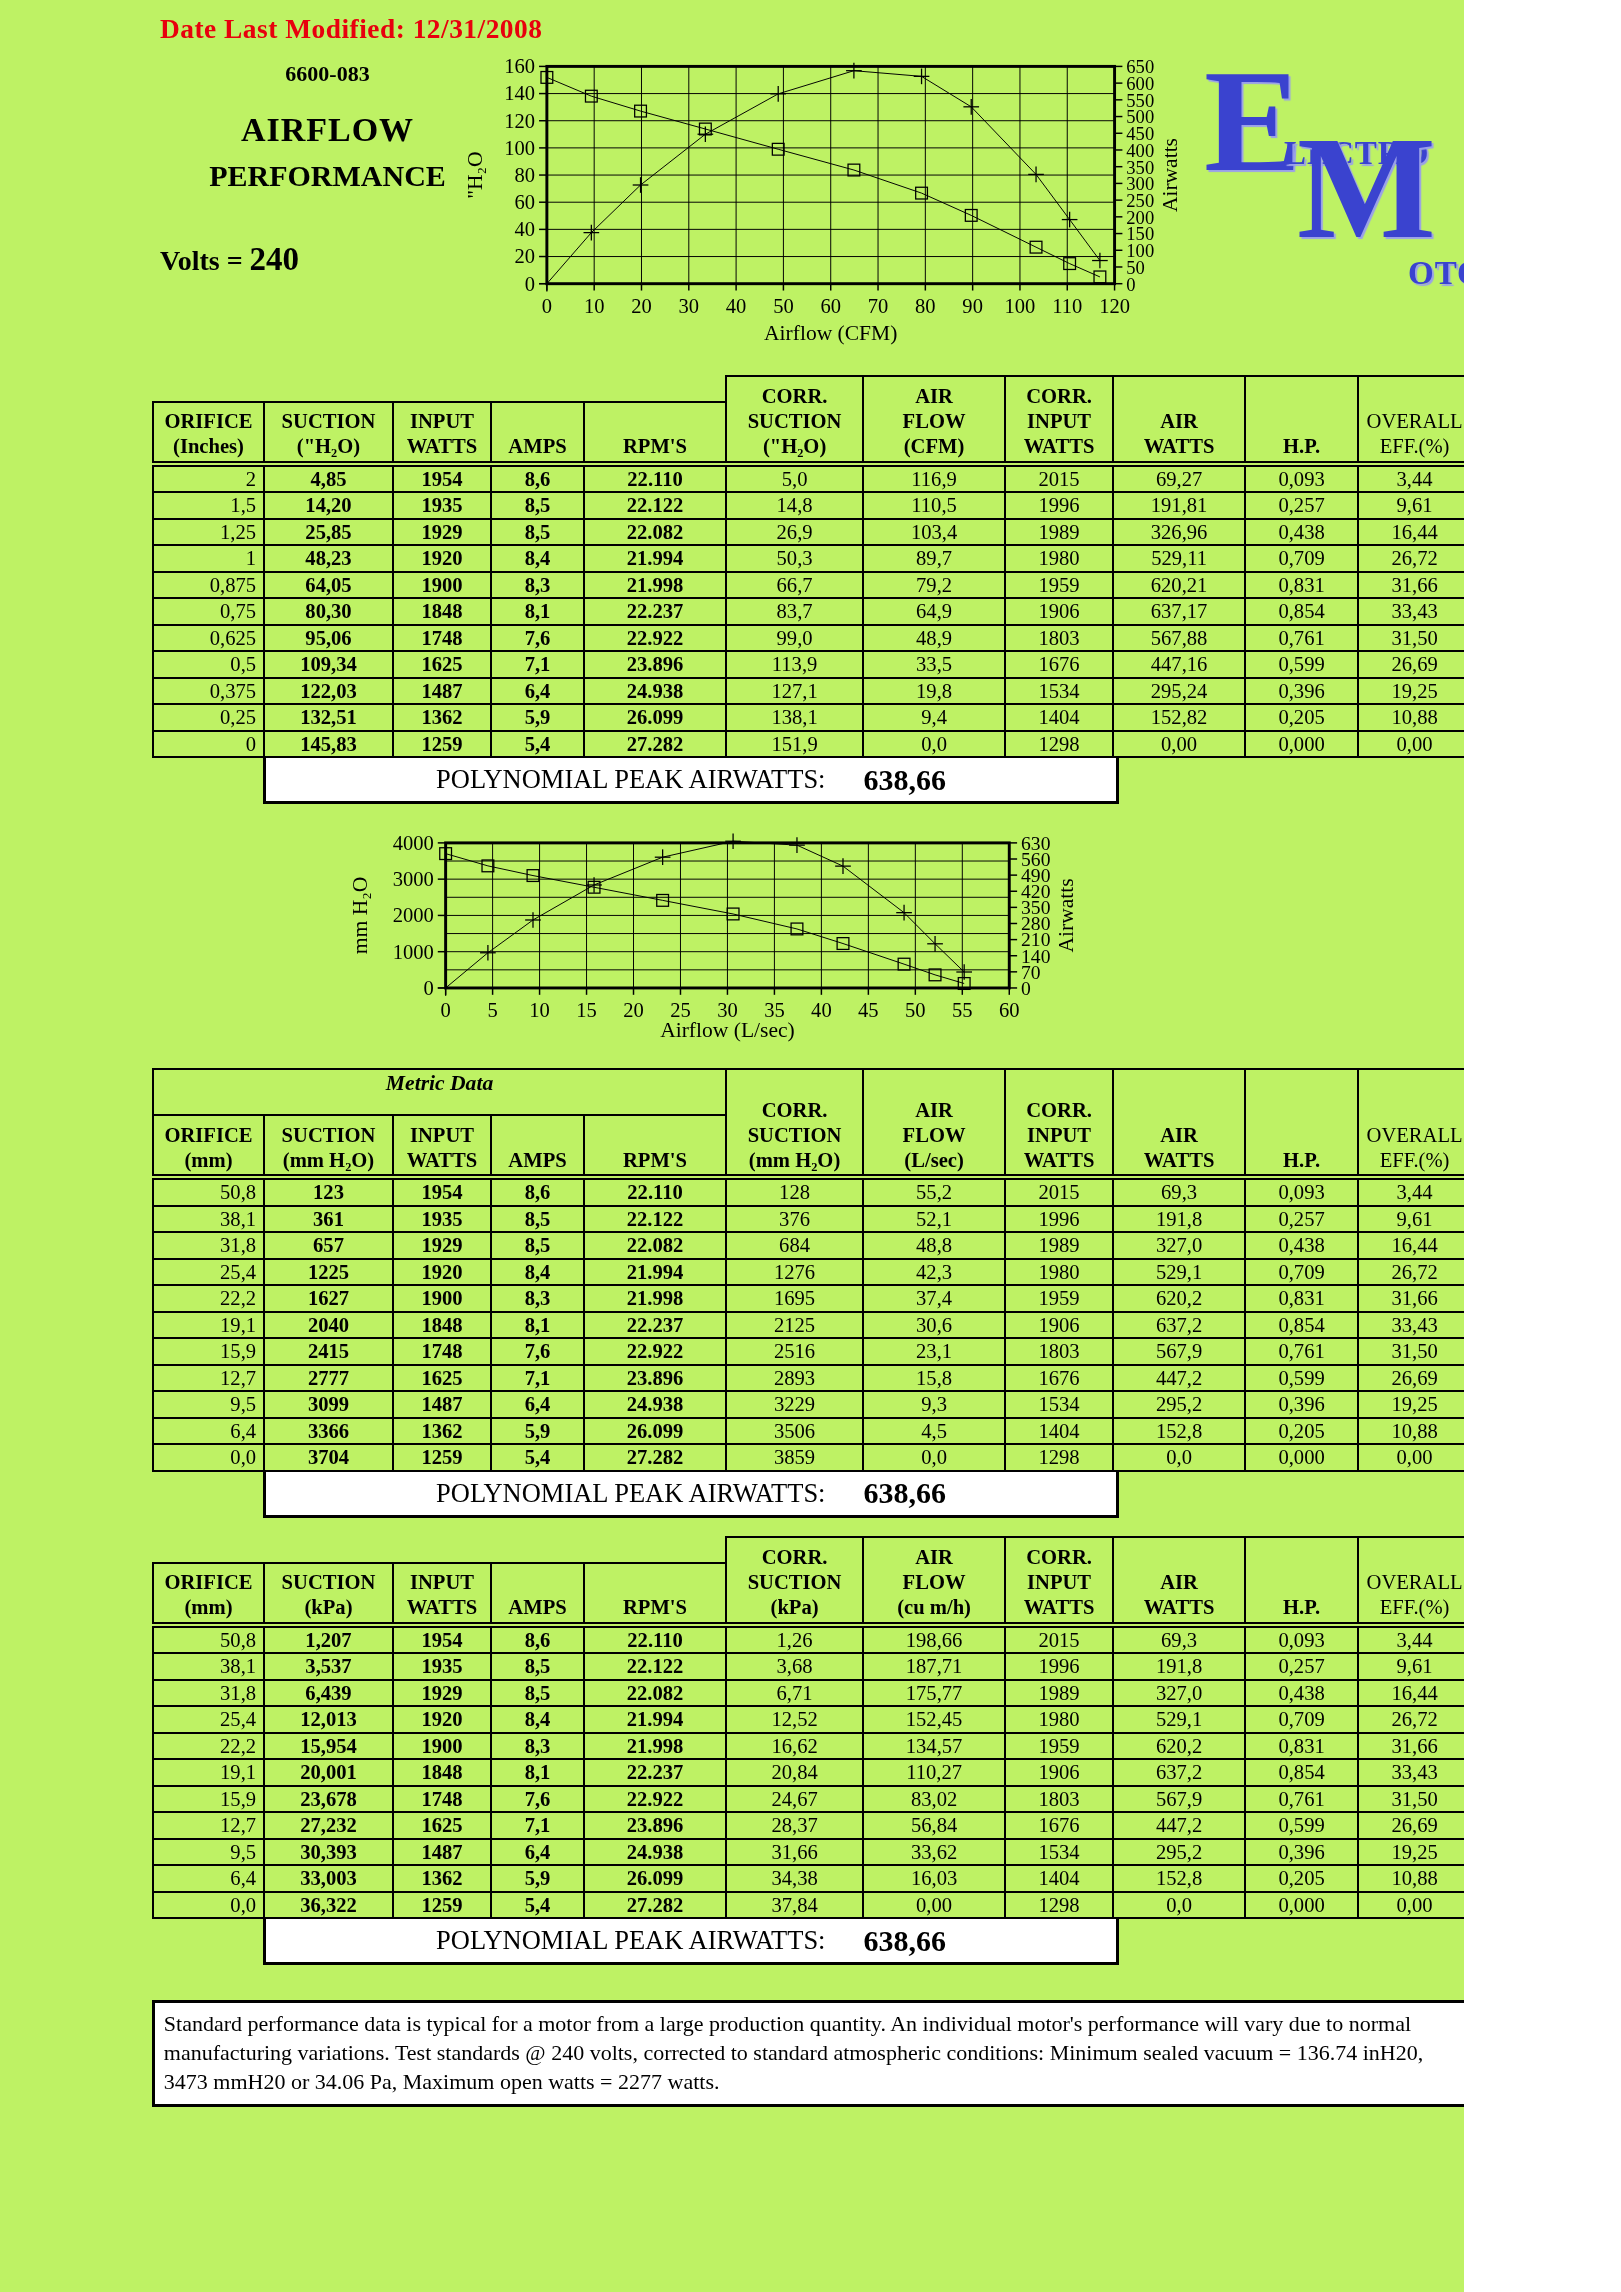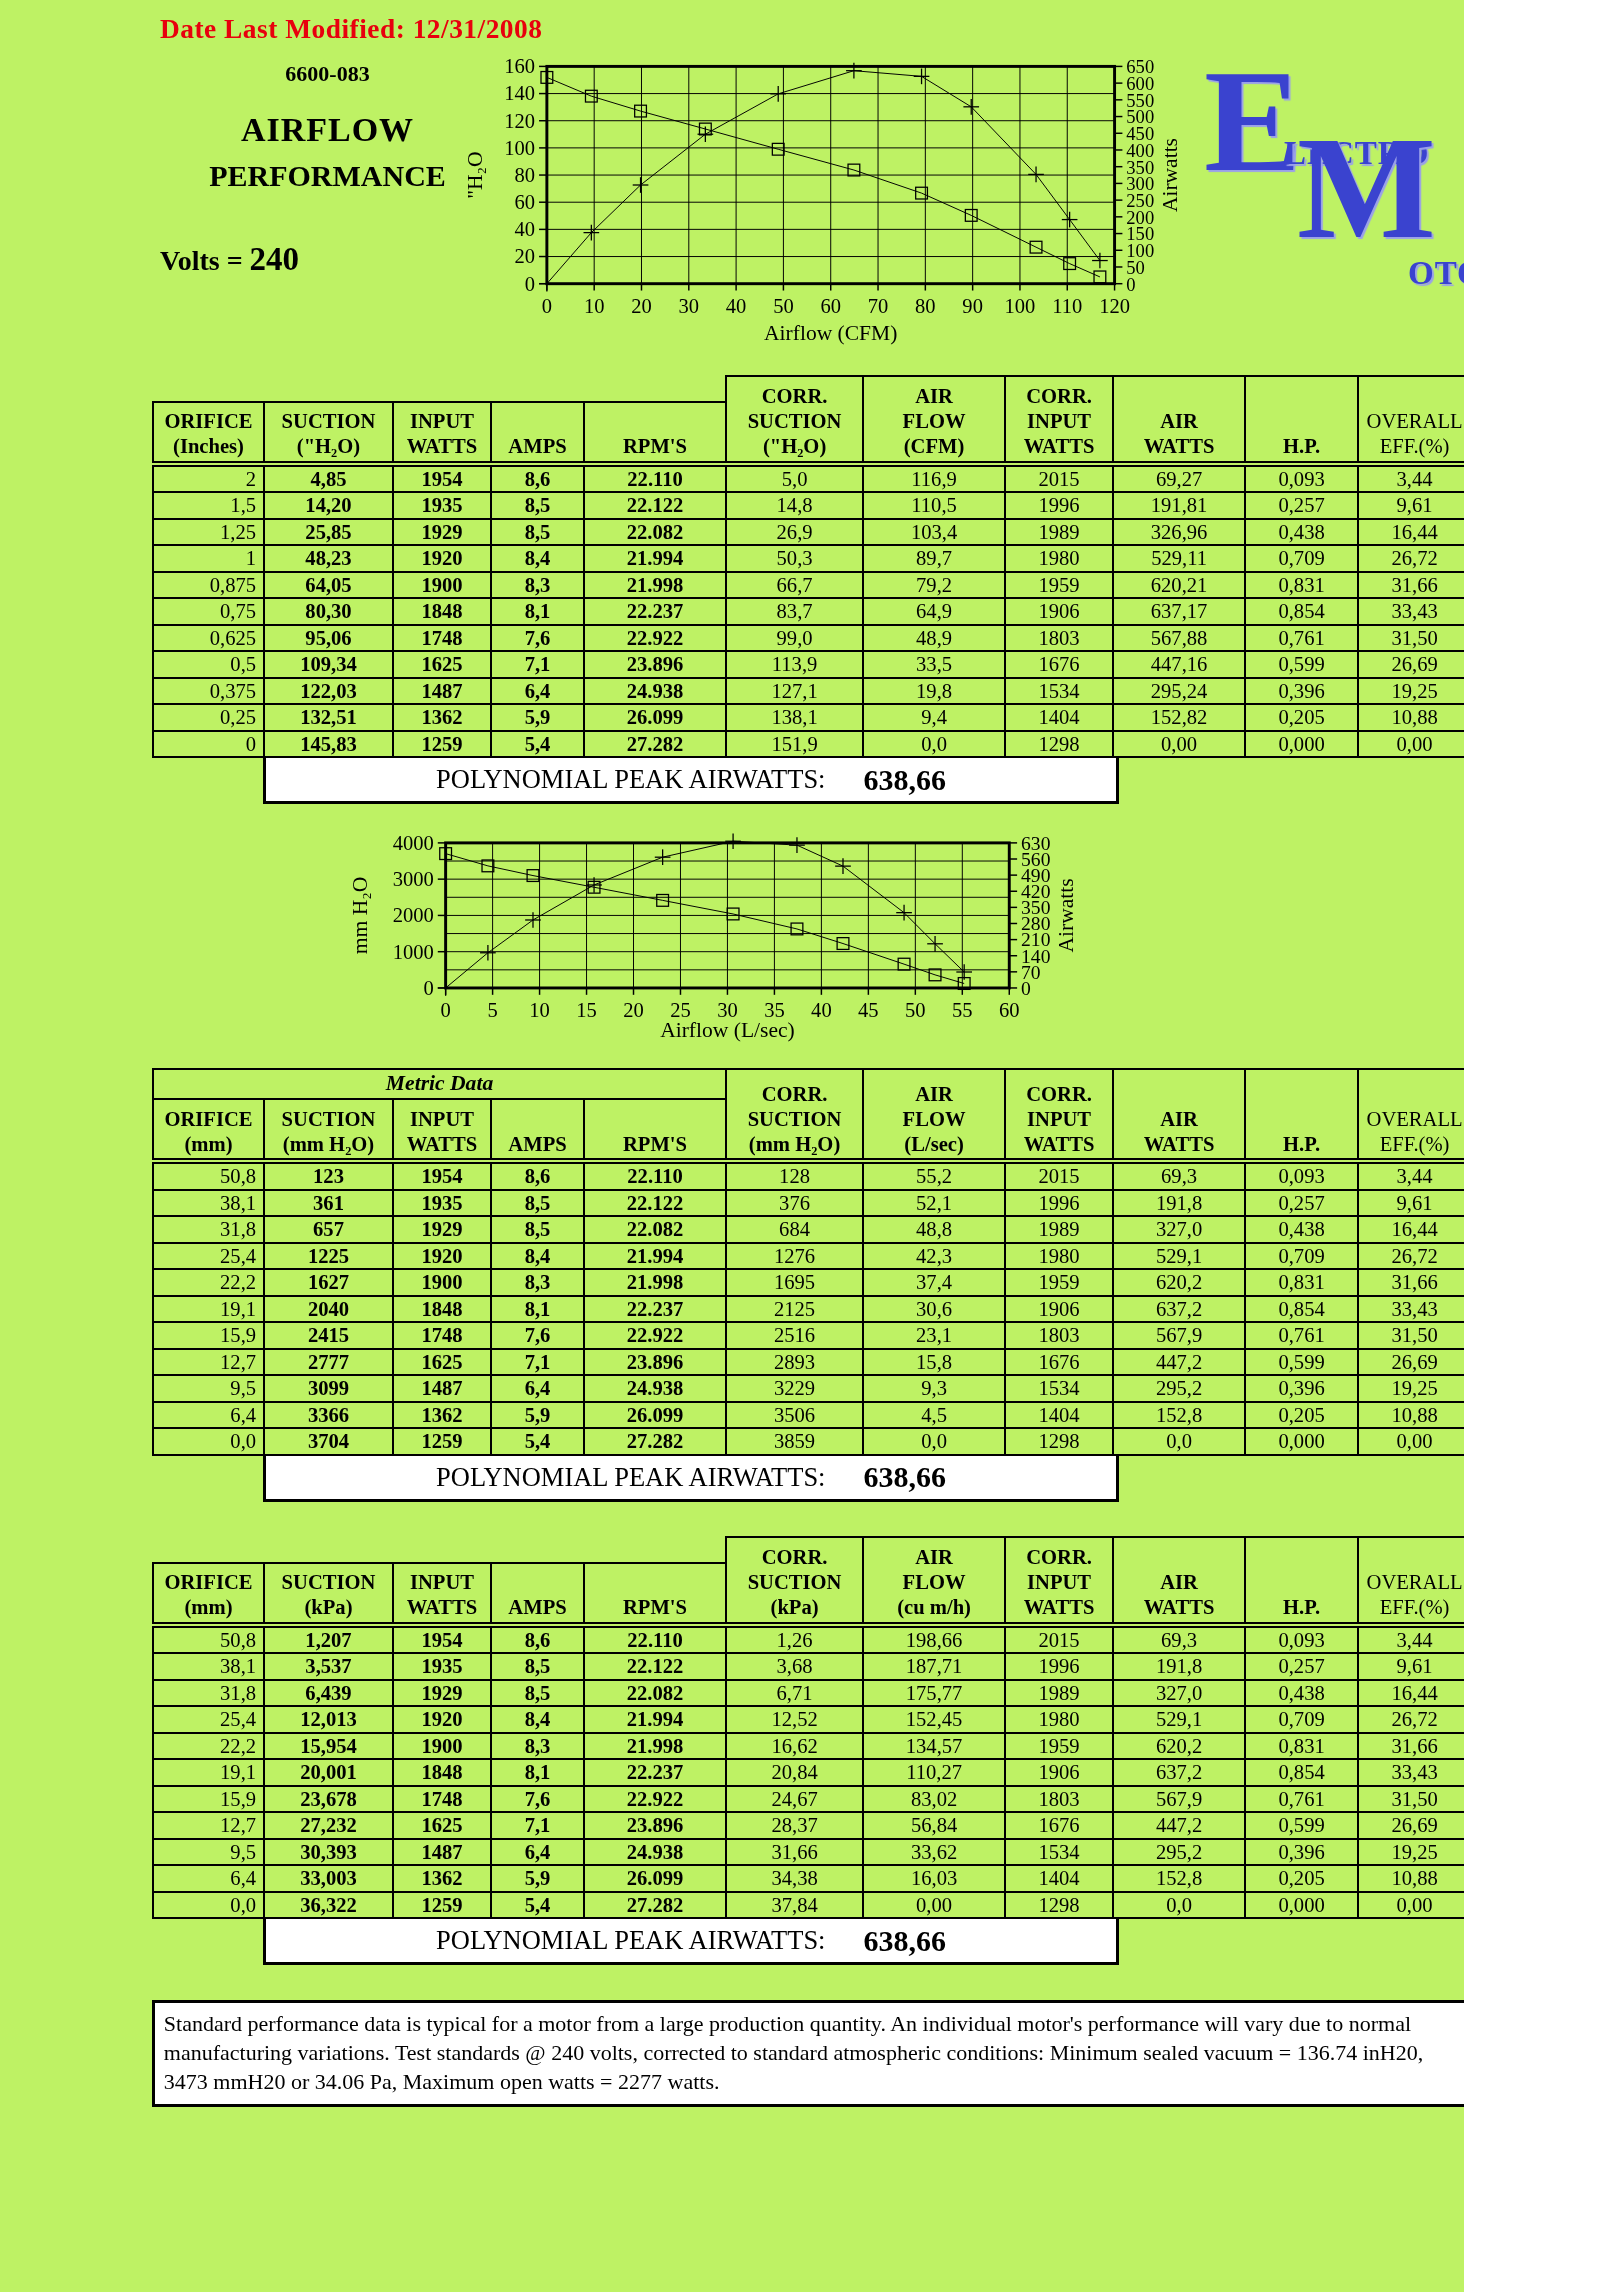--- a/index.html
+++ b/index.html
@@ -26,21 +26,21 @@
   #tsec1{left:152px;top:375px;}
   #tsec2{left:152px;top:1068px;}
   #tsec3{left:152px;top:1536px;}
   table.perf{border-collapse:collapse;table-layout:fixed;width:1318px;}
   .perf th,.perf td{border:2.9px solid #000;padding:0;text-align:center;overflow:hidden;}
   .perf thead tr:first-child{height:25.5px;}
   .perf thead th{font-weight:bold;white-space:pre-line;line-height:1.22;font-size:20.6px;
                  vertical-align:bottom;padding-bottom:1px;border-bottom:6.9px double #000;}
   .perf th.short{height:57px;}
   .perf th.normalw{font-weight:normal;}
-  .perf th.title-cell{font-style:italic;font-size:21.6px;vertical-align:middle;padding-bottom:2px;
+  .perf th.title-cell{font-style:italic;font-size:21.6px;vertical-align:middle;padding-bottom:18px;
                       border-bottom:2.9px solid #000;}
   .perf th.ghost{border:none;}
   .perf td{height:24.5px;line-height:24.5px;font-size:20.6px;}
   .perf td.c0{text-align:right;padding-right:6.9px;}
   .perf td.c1,.perf td.c2,.perf td.c3,.perf td.c4{font-weight:bold;}
   .polybox{margin-left:111px;width:850px;height:43px;border:3.9px solid #000;border-top:none;
            display:flex;align-items:center;justify-content:center;font-size:26.5px;background:#fff;}
   .polyvalue{font-weight:bold;font-size:30px;margin-left:38px;}
   .disclaimer{left:152px;top:2000px;width:1298px;border:3.9px solid #000;background:#fff;
               font-size:22px;line-height:1.32;padding:5.9px 8.8px 7.8px 8.8px;}

